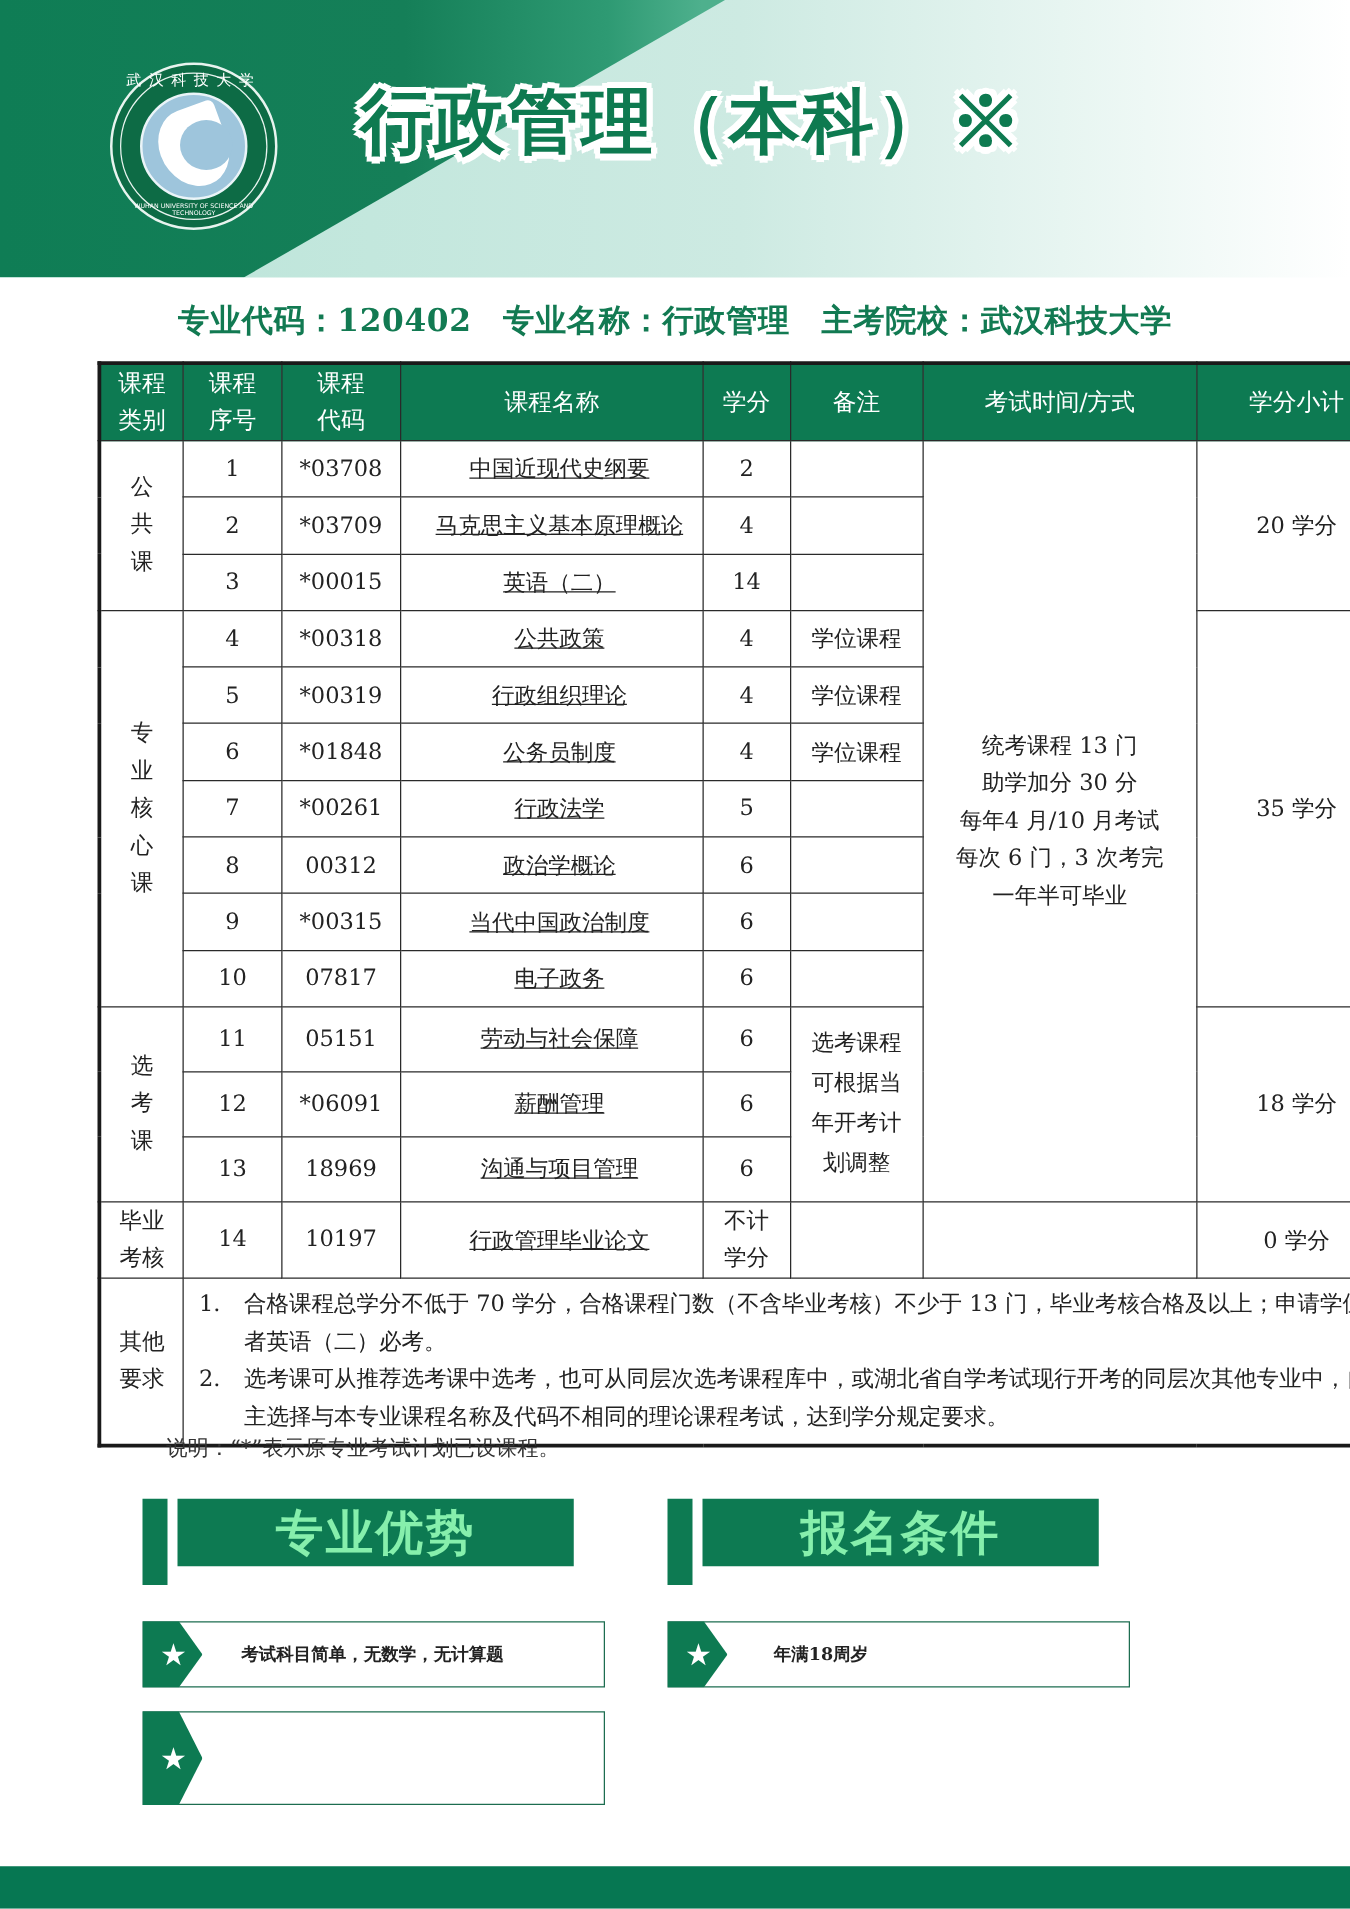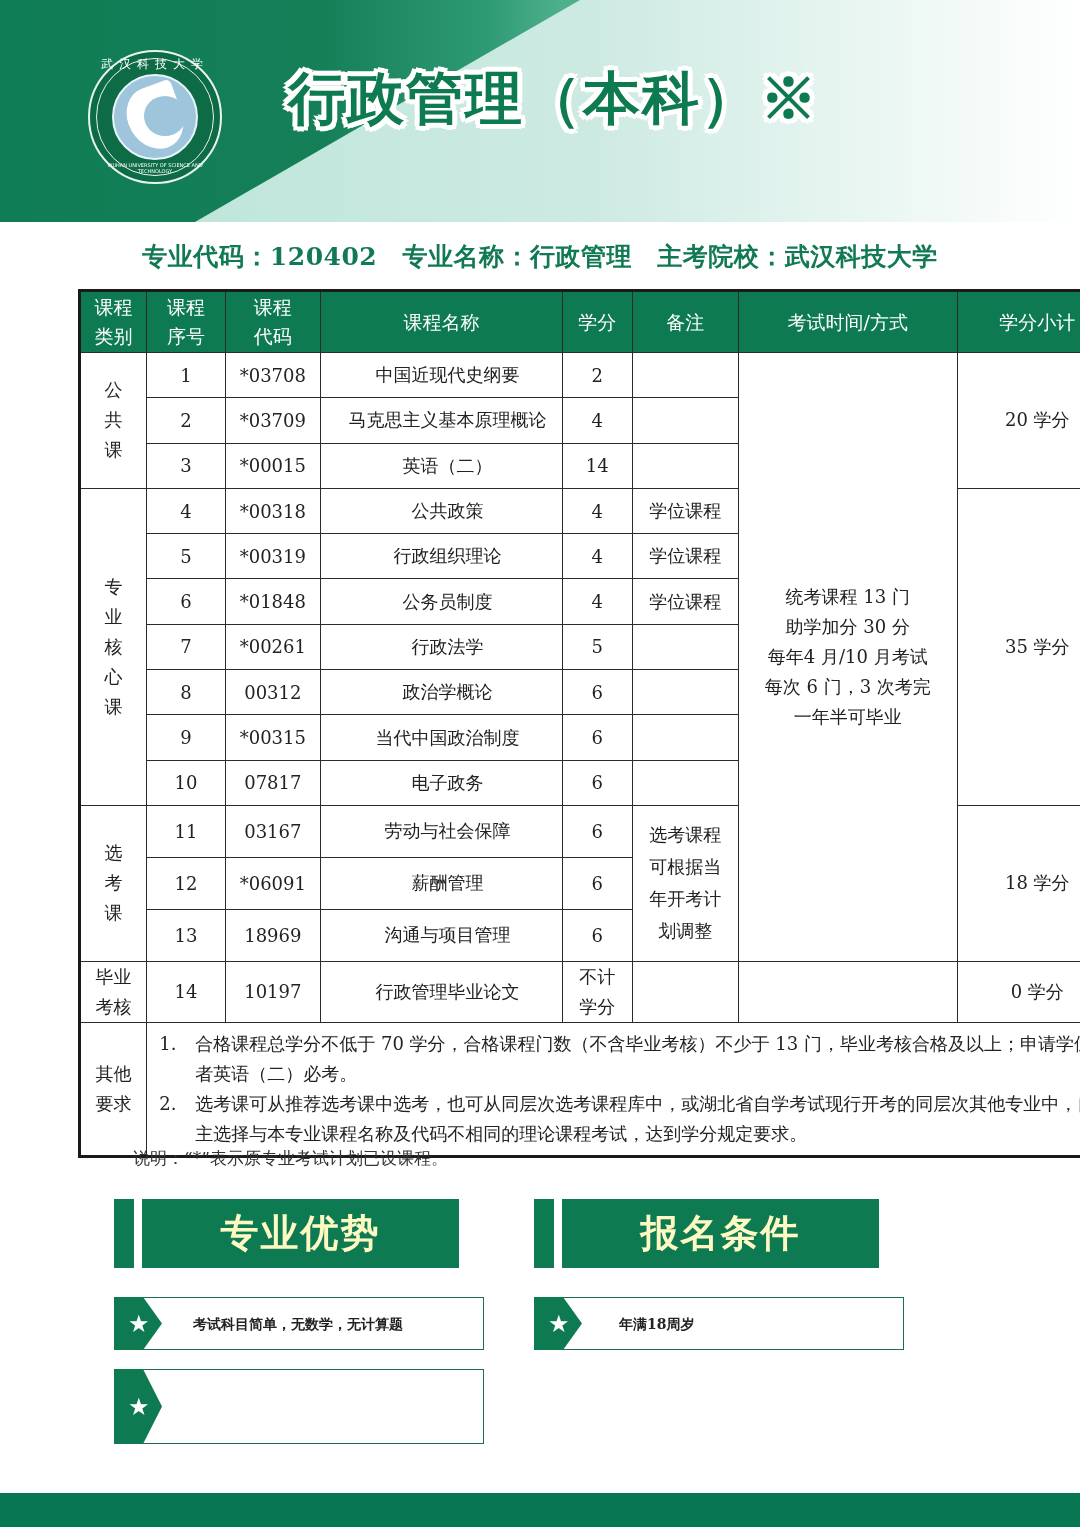--- a/index.html
+++ b/index.html
@@ -28,32 +28,32 @@
 
   
   .major-info { position: absolute; left: 0; top: 240px; width: 1080px; text-align: center; font-size: 25px; color: #127a52; font-weight: bold; letter-spacing: 0.5px; }
   .major-info span { margin: 0 8px; }
 
   
   table.plan { position: absolute; left: 78px; top: 289px; width: 1042px; border-collapse: collapse; border: 3px solid #1a1a1a; }
   table.plan th, table.plan td { border: 1.5px solid #2a2a2a; text-align: center; vertical-align: middle; font-size: 18px; font-weight: normal; }
   table.plan th { background: #0d7a52; color: #fff; height: 62px; line-height: 29px; font-size: 19px; }
   table.plan td { height: 45.3px; color: #222; }
-  td.name { text-align: center; padding-left: 12px; }
+  td.name { text-align: center; padding-left: 12px; text-decoration: underline; }
   td.vert { line-height: 30px; }
   td.exam { line-height: 30px; font-size: 18px; }
   td.req { text-align: left !important; padding: 6px 8px 6px 12px; font-size: 17.5px; line-height: 30px; }
   .req-item { display: flex; }
   .req-num { width: 36px; flex: none; }
   .req-text { flex: 1; }
   .note { position: absolute; left: 133px; top: 1147px; font-size: 17px; color: #333; }
 
   
   .sec-bar { position: absolute; top: 1199px; height: 69px; background: #0d7a52; }
-  .sec-title { position: absolute; top: 1199px; height: 69px; background: #0d7a52; color: #fef9c3; font-size: 38px; font-weight: bold;
+  .sec-title { position: absolute; top: 1199px; height: 54px; background: #0d7a52; color: #86efac; font-size: 38px; font-weight: bold;
     display: flex; align-items: center; justify-content: center; letter-spacing: 2px; }
 
   
   .card { position: absolute; height: 53px; border: 1.5px solid #1d6d50; background: #fff; display: flex; align-items: center; }
   .card-tab { position: absolute; left: -1px; top: -1px; bottom: -1px; width: 48px; background: #0d7a52;
     clip-path: polygon(0 0, 29px 0, 48px 50%, 29px 100%, 0 100%); }
   .card-tab.tall { clip-path: polygon(0 0, 29px 0, 48px 50%, 29px 100%, 0 100%); }
   .star { position: absolute; left: 13px; top: 50%; transform: translateY(-50%); color: #fff; font-size: 24px; font-family: "DejaVu Sans", sans-serif; }
   .card-text { position: absolute; left: 78px; font-size: 14px; font-weight: bold; color: #222; line-height: 26px; }
 
@@ -195,21 +195,21 @@
       <td class="name">电子政务</td>
       <td>6</td>
       <td></td>
     </tr>
 
     <tr style="height:52px">
       <td rowspan="3" class="vert"><span class="ml" style="white-space: pre-line;">选
 考
 课</span></td>
       <td>11</td>
-      <td>03167</td>
+      <td>05151</td>
       <td class="name">劳动与社会保障</td>
       <td>6</td>
       <td rowspan="3" class="vert" style="line-height:32px"><span class="ml" style="white-space: pre-line;">选考课程
 可根据当
 年开考计
 划调整</span></td>
       <td rowspan="3">18 学分</td>
     </tr>
     <tr style="height:52px">
       <td>12</td>

